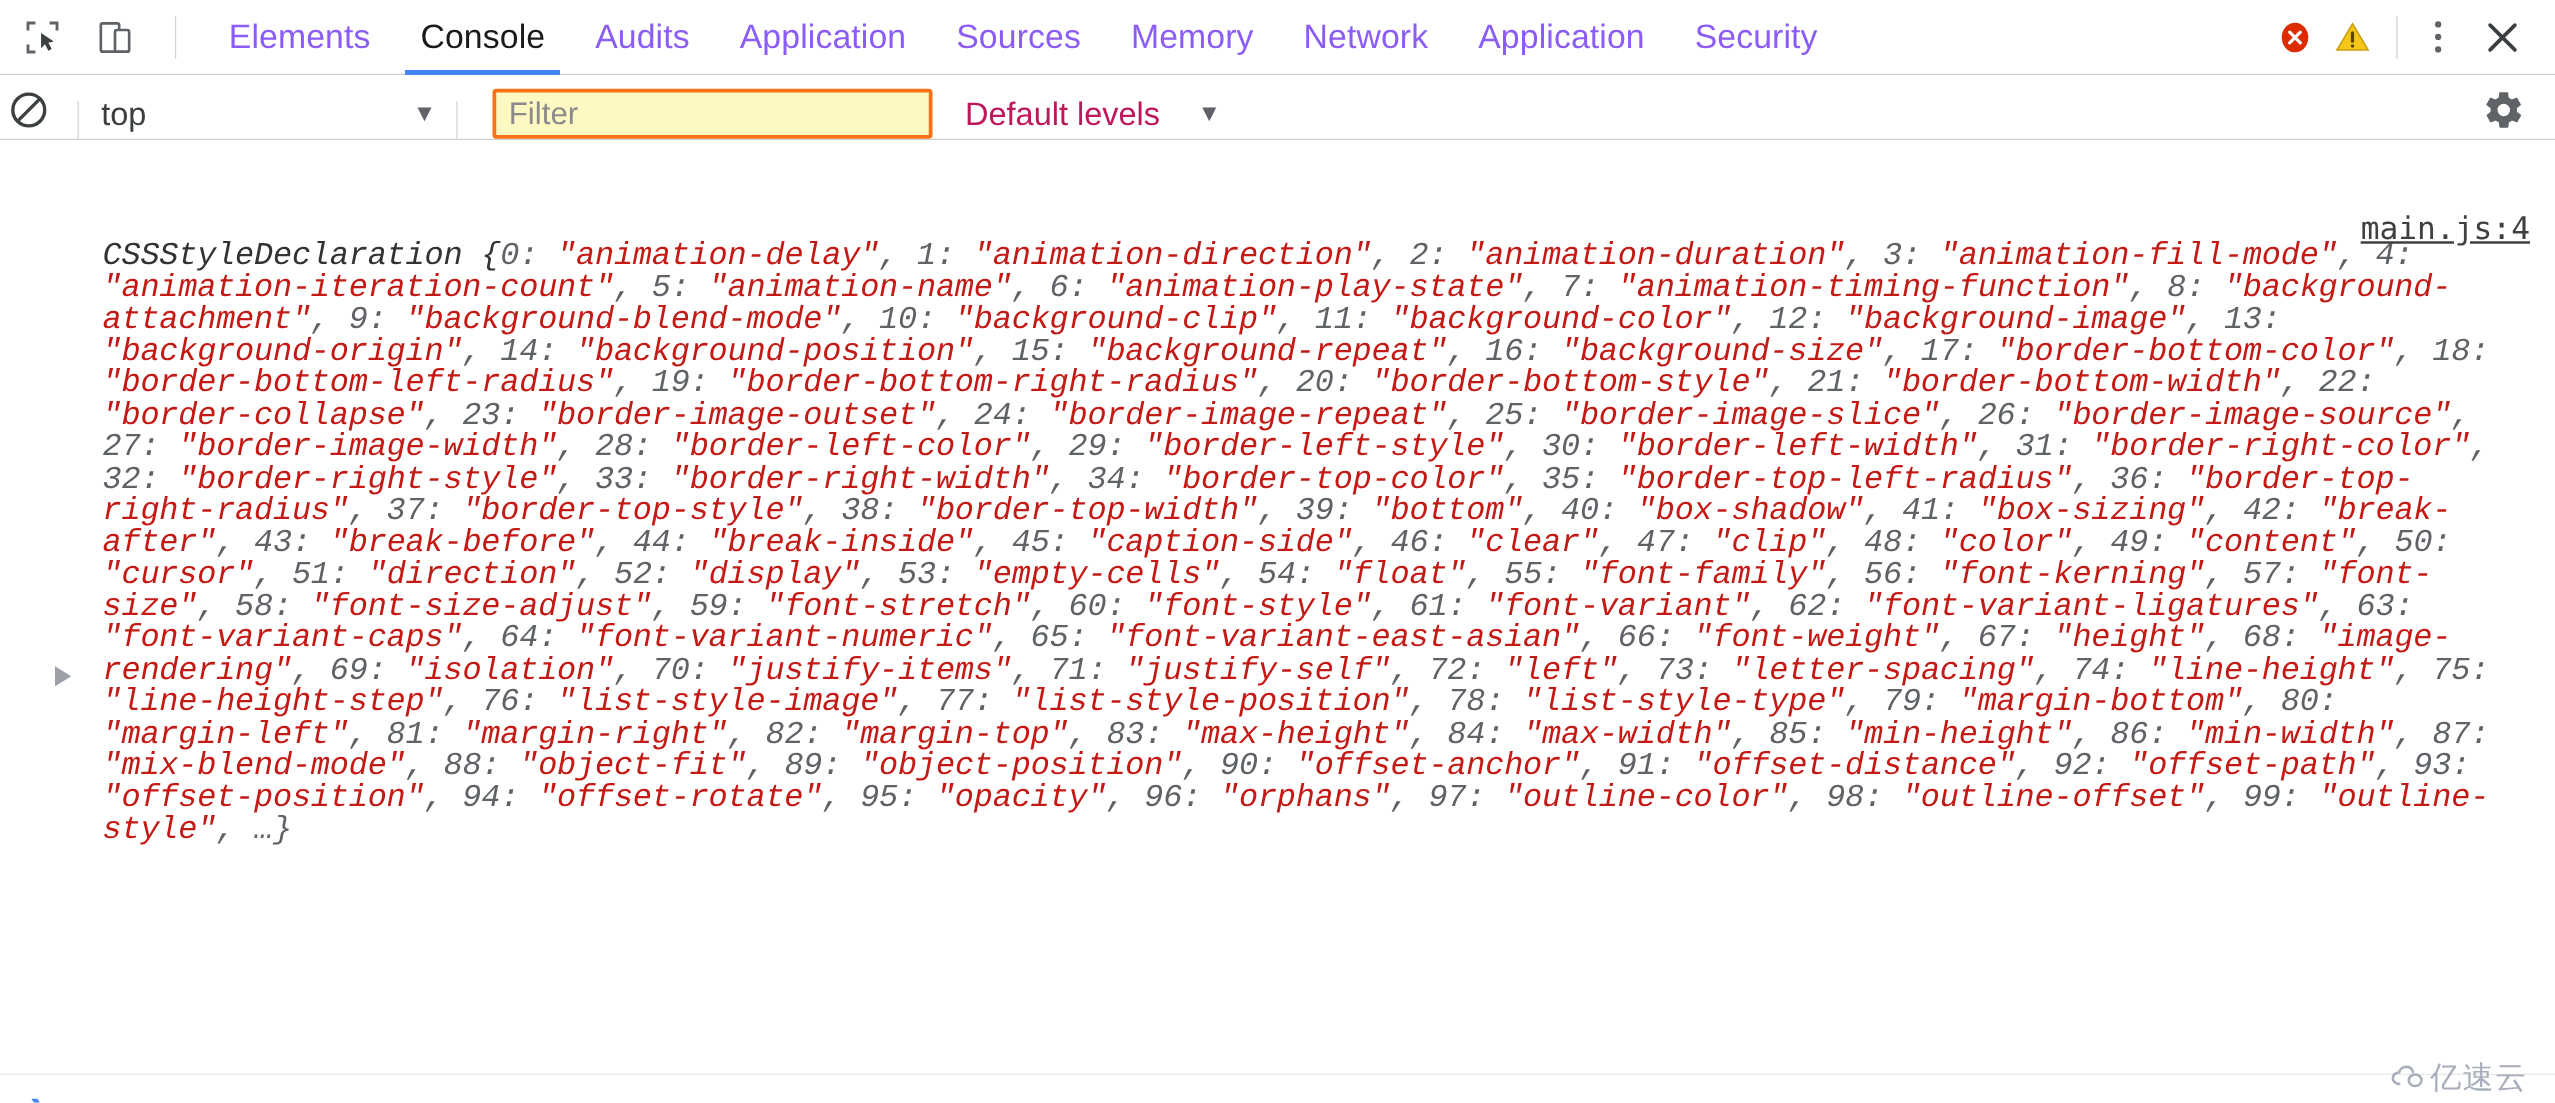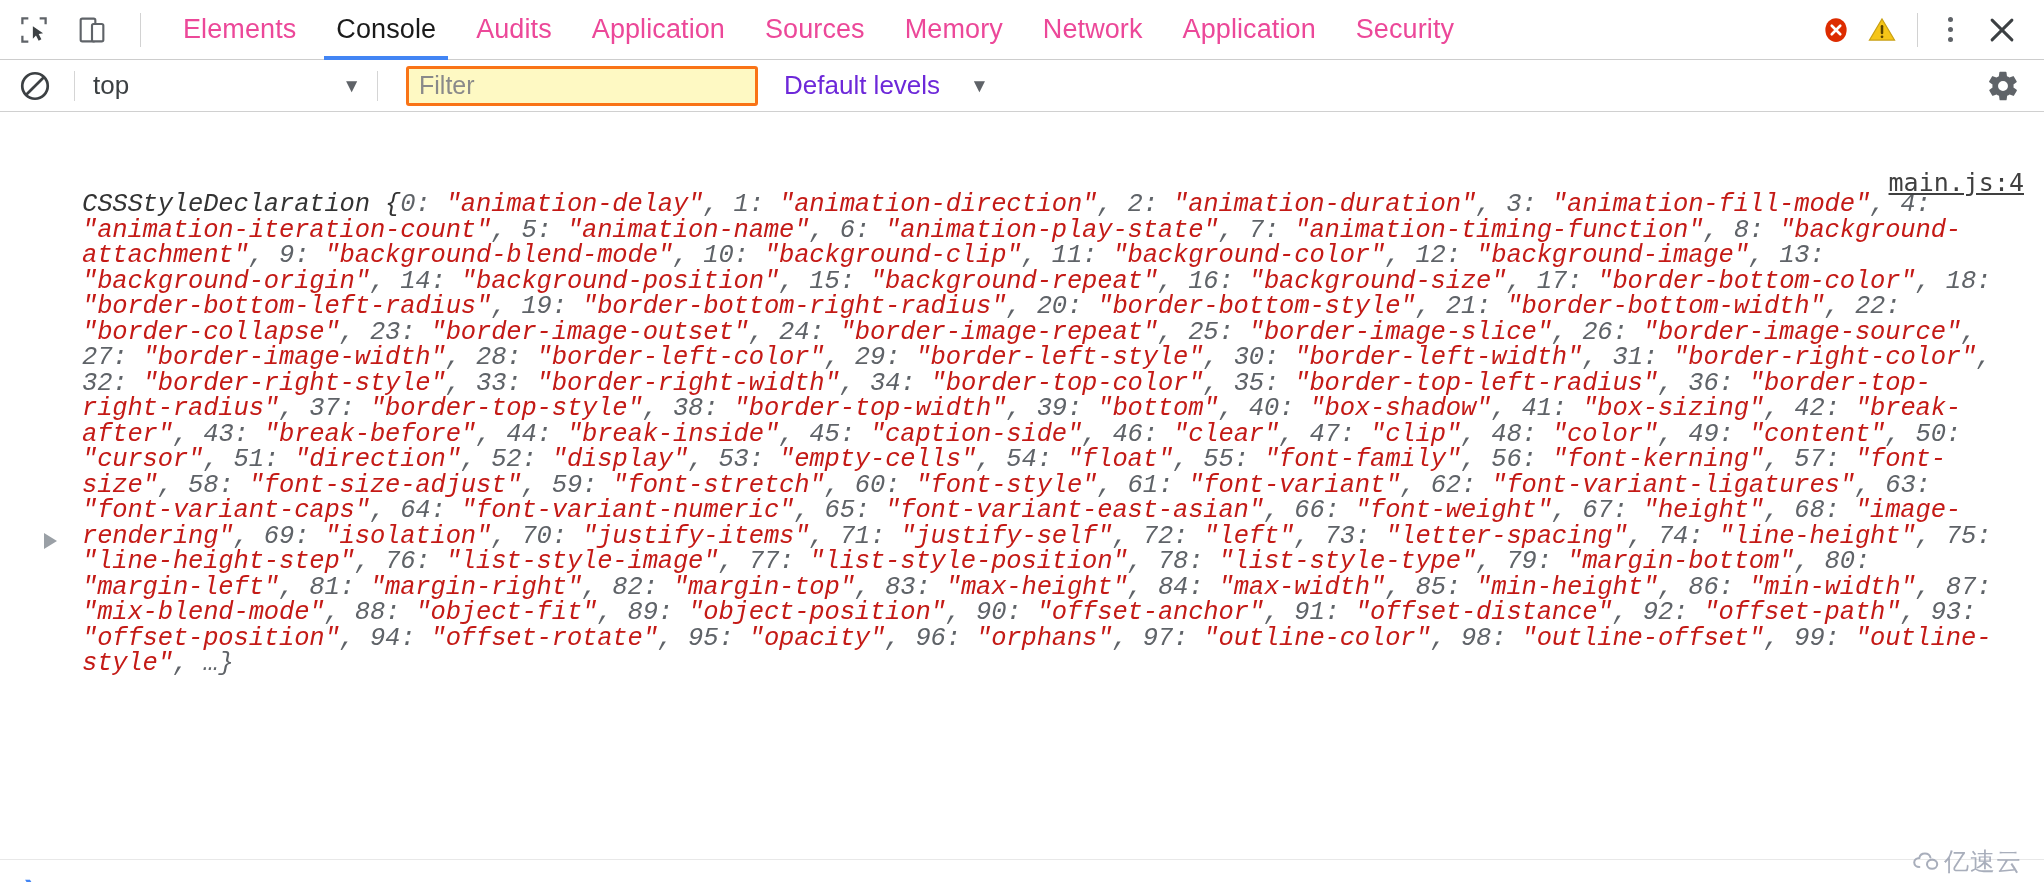--- a/index.html
+++ b/index.html
@@ -50,21 +50,21 @@
     display: flex;
     align-items: stretch;
     height: 60px;
     margin-left: 16px;
   }
   .tab {
     display: flex;
     align-items: center;
     padding: 0 20px;
     font-size: 27px;
-    color: #ec4899;
+    color: #8b5cf6;
     cursor: pointer;
     position: relative;
     white-space: nowrap;
     letter-spacing: 0.1px;
   }
   .tab.active {
     color: #1a1a1a;
   }
   .tab.active::after {
     content: "";
@@ -115,24 +115,23 @@
     align-items: center;
     justify-content: center;
     cursor: pointer;
   }
 
   
   .filter-bar {
     height: 52px;
     box-sizing: border-box;
     display: flex;
-    align-items: center;
+    align-items: flex-end;
     background: #ffffff;
     border-bottom: 1px solid #d0d0d0;
-    padding-left: 12px;
   }
   .clear-btn {
     width: 46px;
     height: 46px;
     display: flex;
     align-items: center;
     justify-content: center;
     cursor: pointer;
     margin-right: 6px;
   }
@@ -182,21 +181,21 @@
     display: flex;
     align-items: center;
     gap: 12px;
     height: 40px;
     margin-left: 18px;
     padding: 0 8px;
     cursor: pointer;
   }
   .levels-select .label {
     font-size: 26px;
-    color: #6d28d9;
+    color: #be185d;
   }
   .gear {
     margin-left: auto;
     margin-right: 18px;
     width: 46px;
     height: 46px;
     display: flex;
     align-items: center;
     justify-content: center;
     cursor: pointer;

